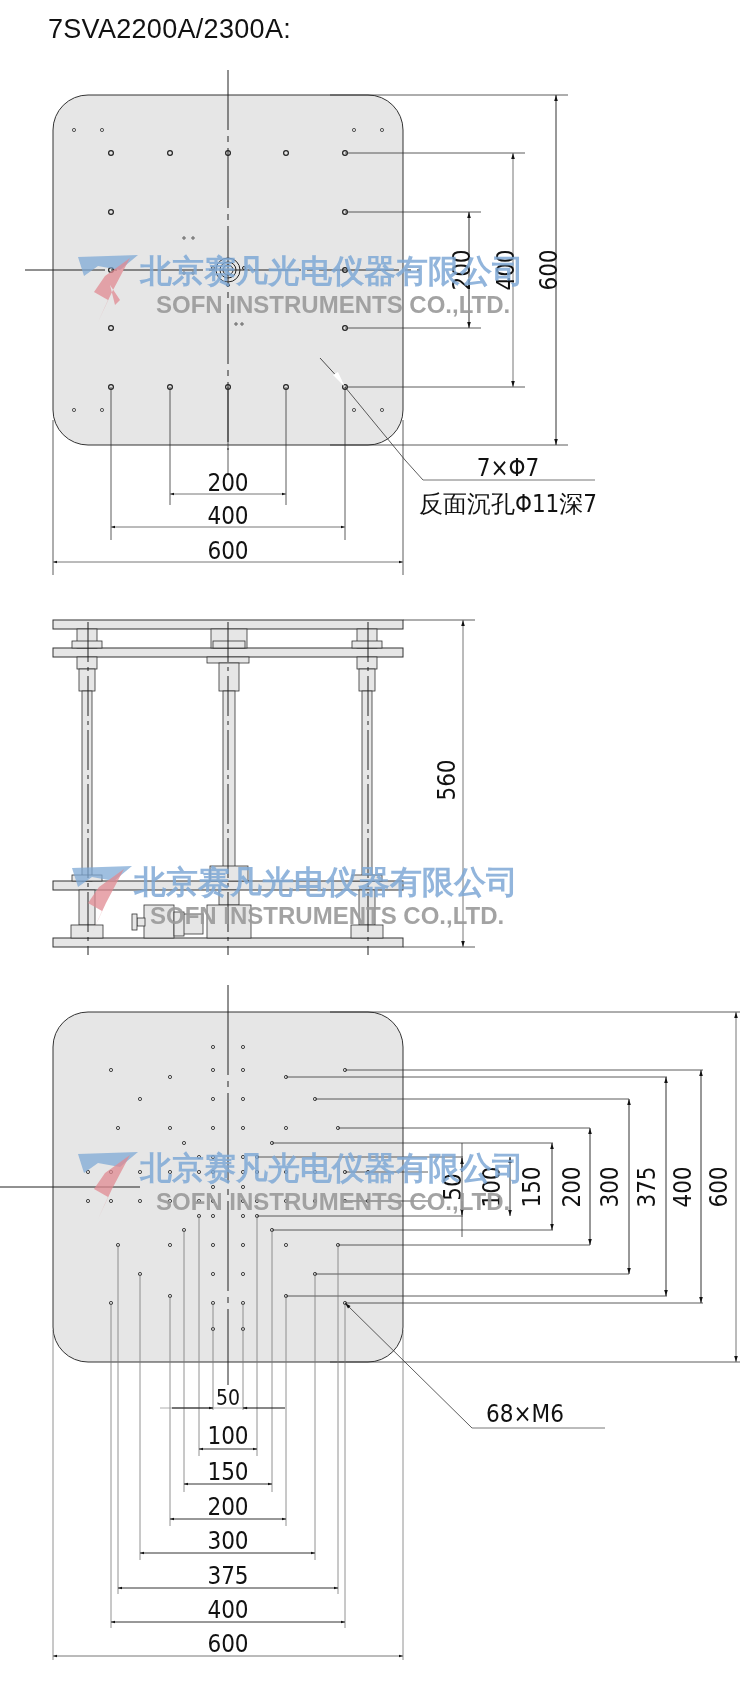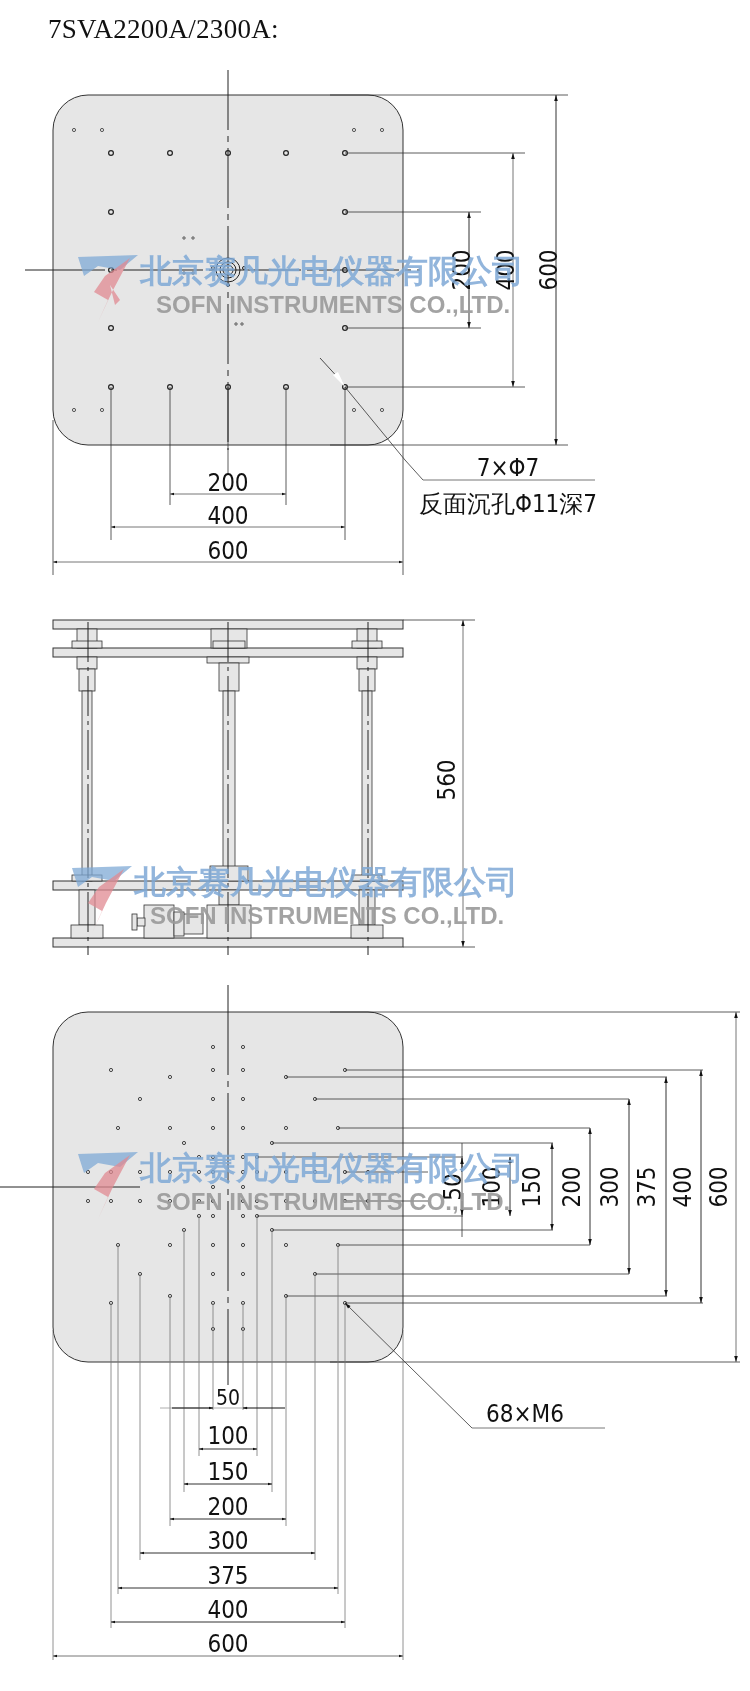--- a/index.html
+++ b/index.html
@@ -1,17 +1,17 @@
 <!DOCTYPE html>
 <html><head>
 <meta charset="utf-8">
 <style>
   html,body{margin:0;padding:0;background:#fff;}
   body{width:750px;height:1691px;position:relative;overflow:hidden;font-family:"DejaVu Sans",sans-serif;}
-  #title{position:absolute;left:48px;top:14px;font-size:27px;color:#111;letter-spacing:0.3px;font-family:Liberation Serif, serif;}
+  #title{position:absolute;left:48px;top:14px;font-size:27px;color:#111;letter-spacing:0.3px;font-family:Liberation Sans, sans-serif;}
   svg{position:absolute;left:0;top:0;}
   .dim{font-family:"DejaVu Sans Condensed","DejaVu Sans",sans-serif;font-size:24px;fill:#111;}
   .wm-cn{font-family:"DejaVu Sans",sans-serif;font-weight:bold;font-size:32px;fill:#7fa9d6;opacity:0.85;}
   .wm-en{font-family:"Liberation Sans",sans-serif;font-weight:bold;font-size:24px;fill:#9a9a9a;opacity:0.9;}
 </style>
 </head>
 <body>
 
 <div id="title">7SVA2200A/2300A:</div>
 

